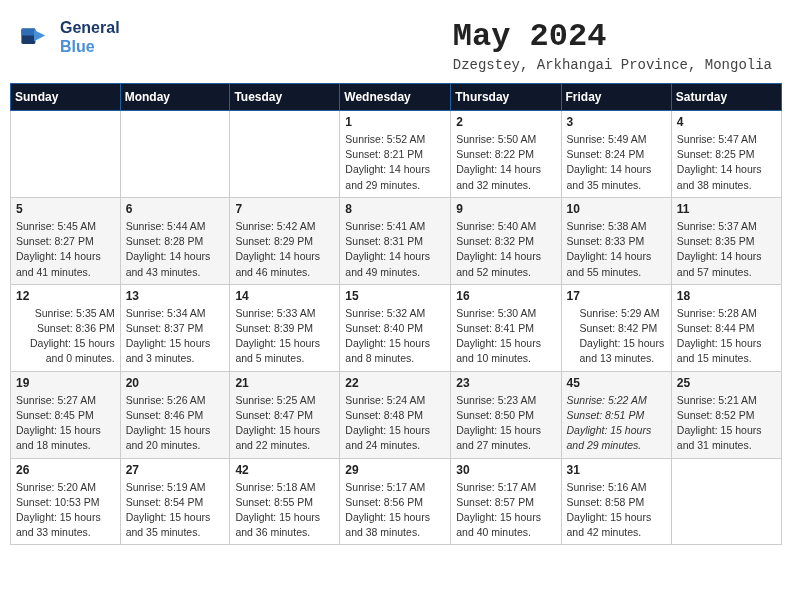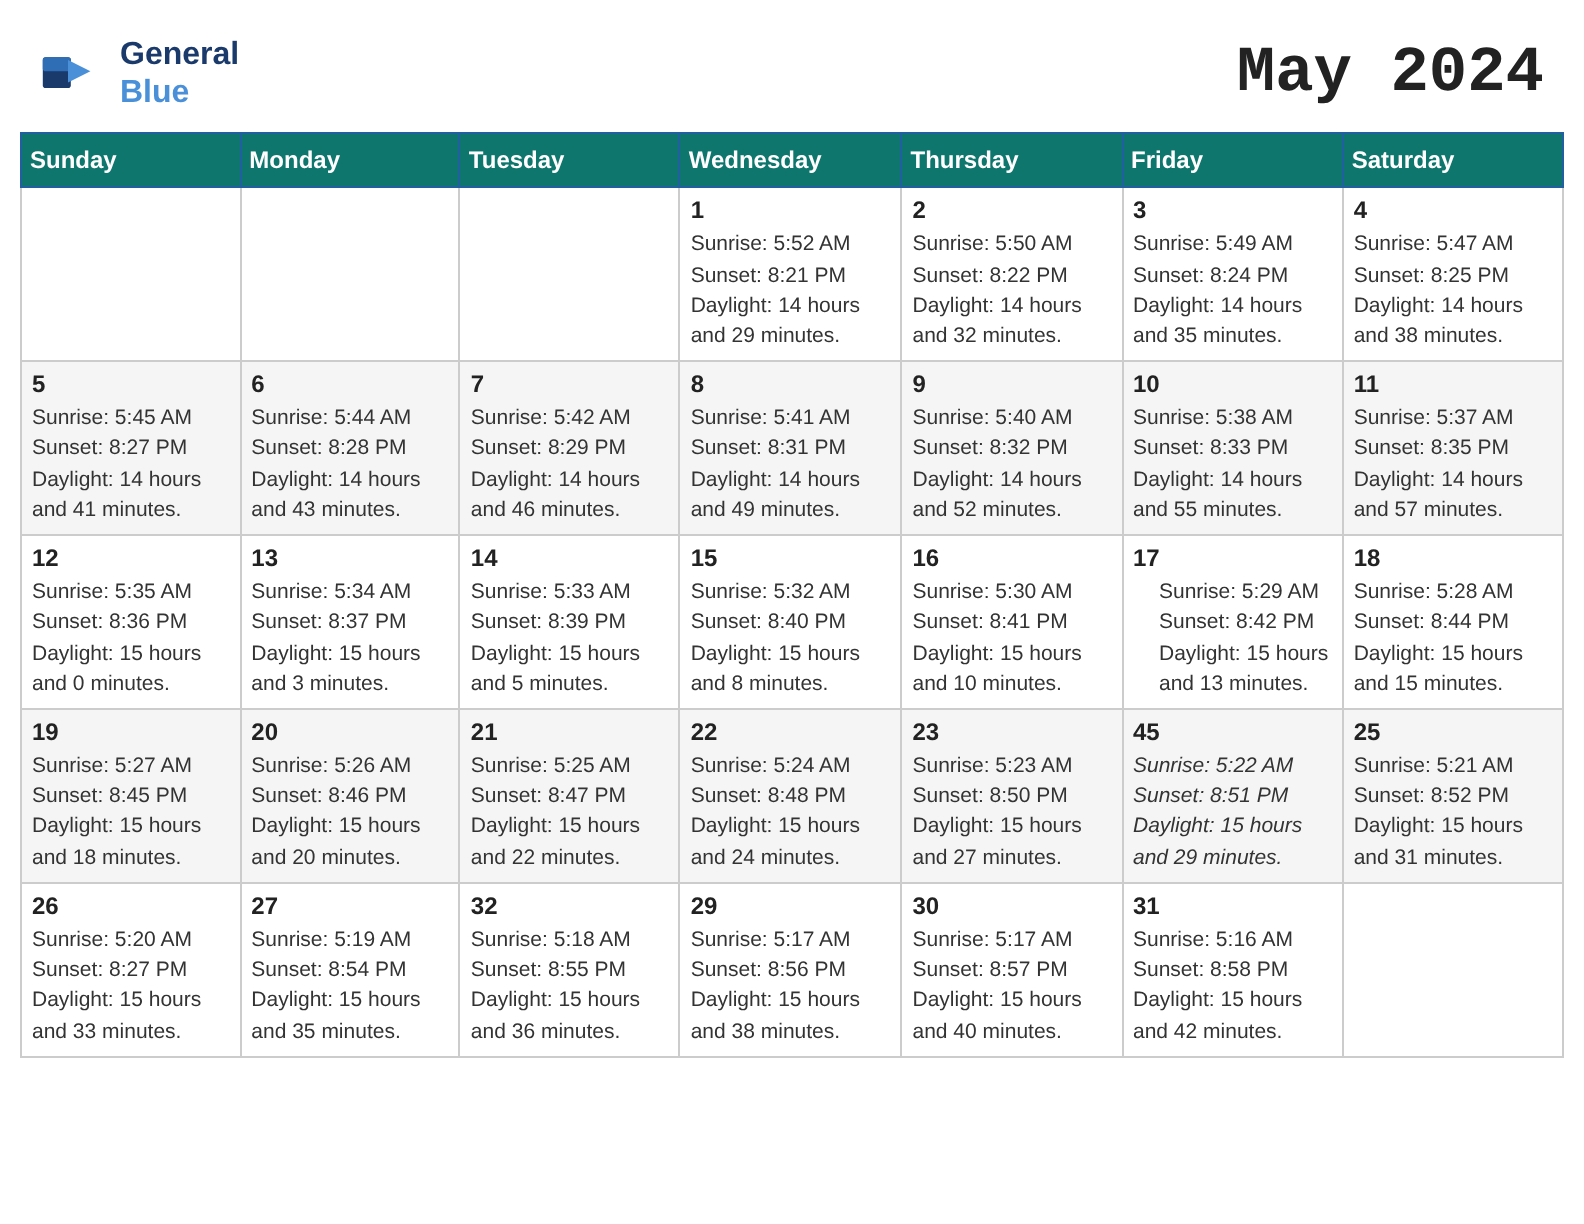--- a/index.html
+++ b/index.html
@@ -39,21 +39,21 @@
       color: #444;
       margin-top: 2px;
     }
     .calendar {
       width: 100%;
       border-collapse: collapse;
       margin-top: 6px;
       font-size: 11px;
     }
     .calendar thead tr th {
-      background-color: #0f766e;
+      background-color: #0f172a;
       color: #fff;
       padding: 6px 4px;
       text-align: left;
       font-size: 12px;
       border: 1px solid #2060a0;
     }
     .calendar tbody tr td {
       border: 1px solid #ccc;
       vertical-align: top;
       padding: 4px 5px;
@@ -89,20 +89,21 @@
       <rect x="2" y="8" width="20" height="10" rx="2" fill="#2f6db5"></rect>
       <polygon points="20,10 36,18 20,26" fill="#4a90d9"></polygon>
     </svg>
     <div>
       <div style="font-size:16px;font-weight:bold;color:#1a3a6b;line-height:1.2;">General</div>
       <div style="font-size:16px;font-weight:bold;color:#4a90d9;line-height:1.2;">Blue</div>
     </div>
   </div>
   <div class="title-block">
     <div class="month-year">May 2024</div>
+    <div class="location">Dzegstey, Arkhangai Province, Mongolia</div>
   </div>
 </div>
 
 <table class="calendar">
   <thead>
     <tr>
     <th>Sunday</th>
         <th>Monday</th>
         <th>Tuesday</th>
         <th>Wednesday</th>
@@ -192,21 +193,21 @@
           <div class="day-number">11</div>
           <div class="day-info" style="white-space: pre-line;">Sunrise: 5:37 AM
 Sunset: 8:35 PM
 Daylight: 14 hours
 and 57 minutes.</div>
         </td>
       </tr>
       <tr>
         <td>
           <div class="day-number">12</div>
-          <div class="day-info" style="white-space: pre-line;">Sunrise: 5:35 AM
+          <div class="day-info" style="white-space: pre-line; text-align: right;">Sunrise: 5:35 AM
 Sunset: 8:36 PM
 Daylight: 15 hours
 and 0 minutes.</div>
         </td>
         <td>
           <div class="day-number">13</div>
           <div class="day-info" style="white-space: pre-line;">Sunrise: 5:34 AM
 Sunset: 8:37 PM
 Daylight: 15 hours
 and 3 minutes.</div>
@@ -295,33 +296,33 @@
           <div class="day-info" style="white-space: pre-line;">Sunrise: 5:21 AM
 Sunset: 8:52 PM
 Daylight: 15 hours
 and 31 minutes.</div>
         </td>
       </tr>
       <tr>
         <td>
           <div class="day-number">26</div>
           <div class="day-info" style="white-space: pre-line;">Sunrise: 5:20 AM
-Sunset: 8:27 PM
+Sunset: 10:53 PM
 Daylight: 15 hours
 and 33 minutes.</div>
         </td>
         <td>
           <div class="day-number">27</div>
           <div class="day-info" style="white-space: pre-line;">Sunrise: 5:19 AM
 Sunset: 8:54 PM
 Daylight: 15 hours
 and 35 minutes.</div>
         </td>
         <td>
-          <div class="day-number">32</div>
+          <div class="day-number">42</div>
           <div class="day-info" style="white-space: pre-line;">Sunrise: 5:18 AM
 Sunset: 8:55 PM
 Daylight: 15 hours
 and 36 minutes.</div>
         </td>
         <td>
           <div class="day-number">29</div>
           <div class="day-info" style="white-space: pre-line;">Sunrise: 5:17 AM
 Sunset: 8:56 PM
 Daylight: 15 hours

